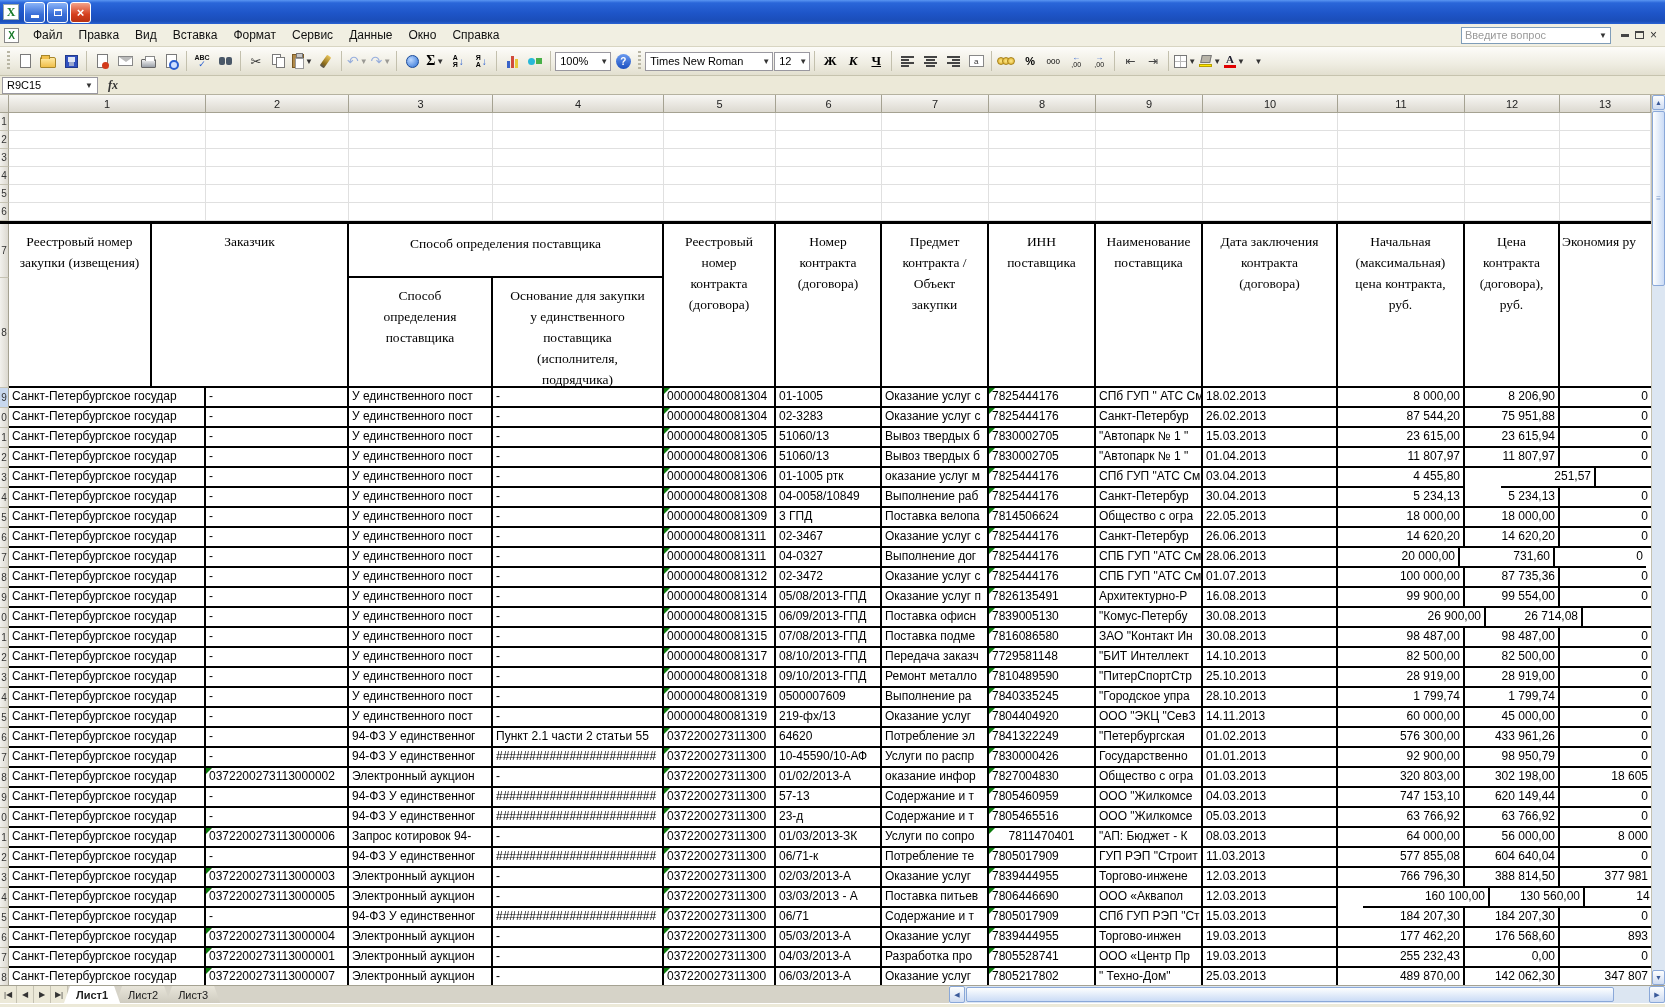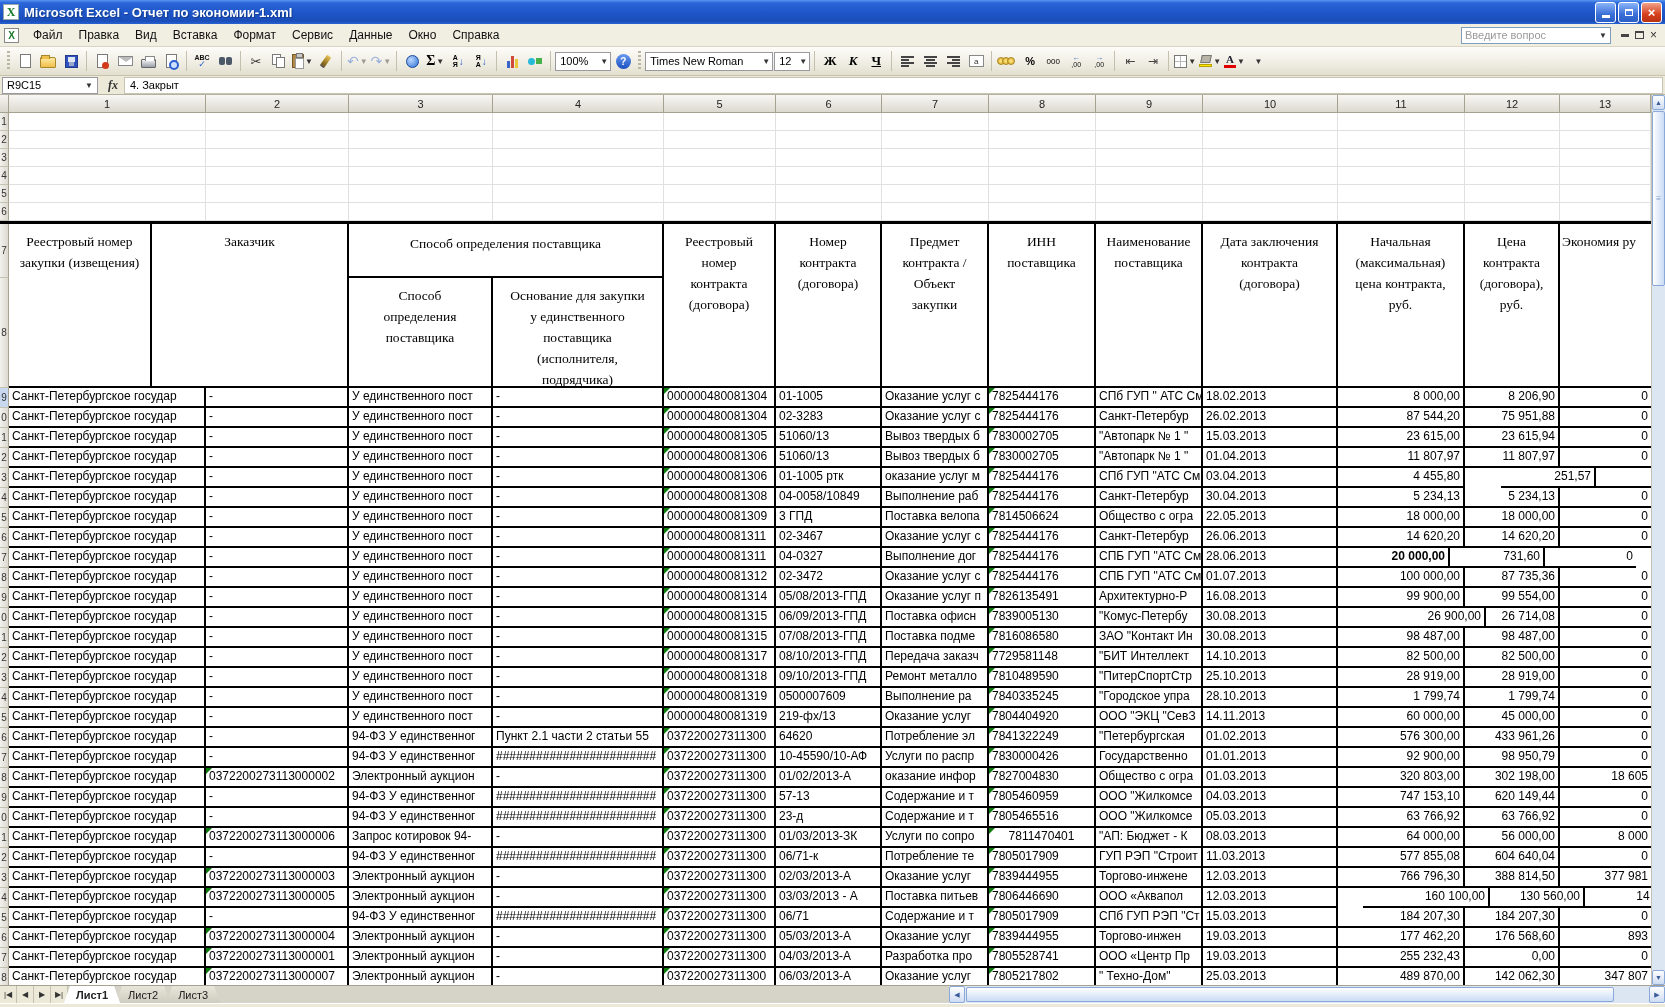--- a/index.html
+++ b/index.html
@@ -188,21 +188,20 @@
   .htrack { width:34px; }
   .statusbar { height:4px; background:#ece9d8; border-top:1px solid #fff; flex:0 0 auto; }
 </style>
 </head>
 <body>
 
 <div class="app">
 
   <div class="titlebar">
     <span class="xlicon">X</span>
-    <span class="title-text">Microsoft Excel - Отчет по экономии-1.xml</span>
     <span class="winbtns">
       <span class="wbtn">
           <span class="glyph-min"></span>
         </span>
       <span class="wbtn">
           <span class="glyph-res"></span>
         </span>
       <span class="wbtn close">×</span>
     </span>
   </div>
@@ -440,23 +439,20 @@
         <span class="dd">▼</span>
       </span>
   </div>
 
   <div class="fbar">
     <span class="namebox">
       <span>R9C15</span>
       <span class="dd">▼</span>
     </span>
     <span class="fxl">fx</span>
-    <span class="ftext">
-      <span>4. Закрыт</span>
-    </span>
   </div>
 
   <div class="sheetwrap">
     <div class="sheetcol">
       <div class="colheads">
         <div class="corner"></div>
         <span id="colnums" style="display:flex">
             <div class="chcell" style="width: 197px;">1</div>
             <div class="chcell" style="width: 143px;">2</div>
             <div class="chcell" style="width: 144px;">3</div>
@@ -756,21 +752,21 @@
               <div class="dc" style="width: 197px;">Санкт-Петербургское государ</div>
               <div class="dc" style="width: 143px;">-</div>
               <div class="dc" style="width: 144px;">У единственного пост</div>
               <div class="dc" style="width: 171px;">-</div>
               <div class="dc" style="width: 112px;">000000480081311<span class="tri"></span></div>
               <div class="dc" style="width: 106px;">04-0327</div>
               <div class="dc" style="width: 107px;">Выполнение дог</div>
               <div class="dc" style="width: 107px;">7825444176<span class="tri"></span></div>
               <div class="dc" style="width: 107px;">СПБ ГУП "АТС См</div>
               <div class="dc" style="width: 135px;">28.06.2013</div>
-              <div class="dc num" style="width: 112px; font-weight: bold;">20 000,00</div>
+              <div class="dc num" style="width: 122px;">20 000,00</div>
               <div class="dc num" style="width: 95px;">731,60</div>
               <div class="dc num" style="width: 91px;">0</div>
             </div>
             <div class="drow">
               <div class="rh">8</div>
               <div class="dc" style="width: 197px;">Санкт-Петербургское государ</div>
               <div class="dc" style="width: 143px;">-</div>
               <div class="dc" style="width: 144px;">У единственного пост</div>
               <div class="dc" style="width: 171px;">-</div>
               <div class="dc" style="width: 112px;">000000480081312<span class="tri"></span></div>
@@ -805,21 +801,21 @@
               <div class="dc" style="width: 143px;">-</div>
               <div class="dc" style="width: 144px;">У единственного пост</div>
               <div class="dc" style="width: 171px;">-</div>
               <div class="dc" style="width: 112px;">000000480081315<span class="tri"></span></div>
               <div class="dc" style="width: 106px;">06/09/2013-ГПД</div>
               <div class="dc" style="width: 107px;">Поставка офисн</div>
               <div class="dc" style="width: 107px;">7839005130<span class="tri"></span></div>
               <div class="dc" style="width: 107px;">"Комус-Петербу</div>
               <div class="dc" style="width: 135px;">30.08.2013</div>
               <div class="dc num" style="width: 148px;">26 900,00</div>
-              <div class="dc num" style="width: 74px;">26 714,08</div>
+              <div class="dc num" style="width: 97px;">26 714,08</div>
               <div class="dc num" style="width: 91px;">0</div>
             </div>
             <div class="drow">
               <div class="rh">1</div>
               <div class="dc" style="width: 197px;">Санкт-Петербургское государ</div>
               <div class="dc" style="width: 143px;">-</div>
               <div class="dc" style="width: 144px;">У единственного пост</div>
               <div class="dc" style="width: 171px;">-</div>
               <div class="dc" style="width: 112px;">000000480081315<span class="tri"></span></div>
               <div class="dc" style="width: 106px;">07/08/2013-ГПД</div>

